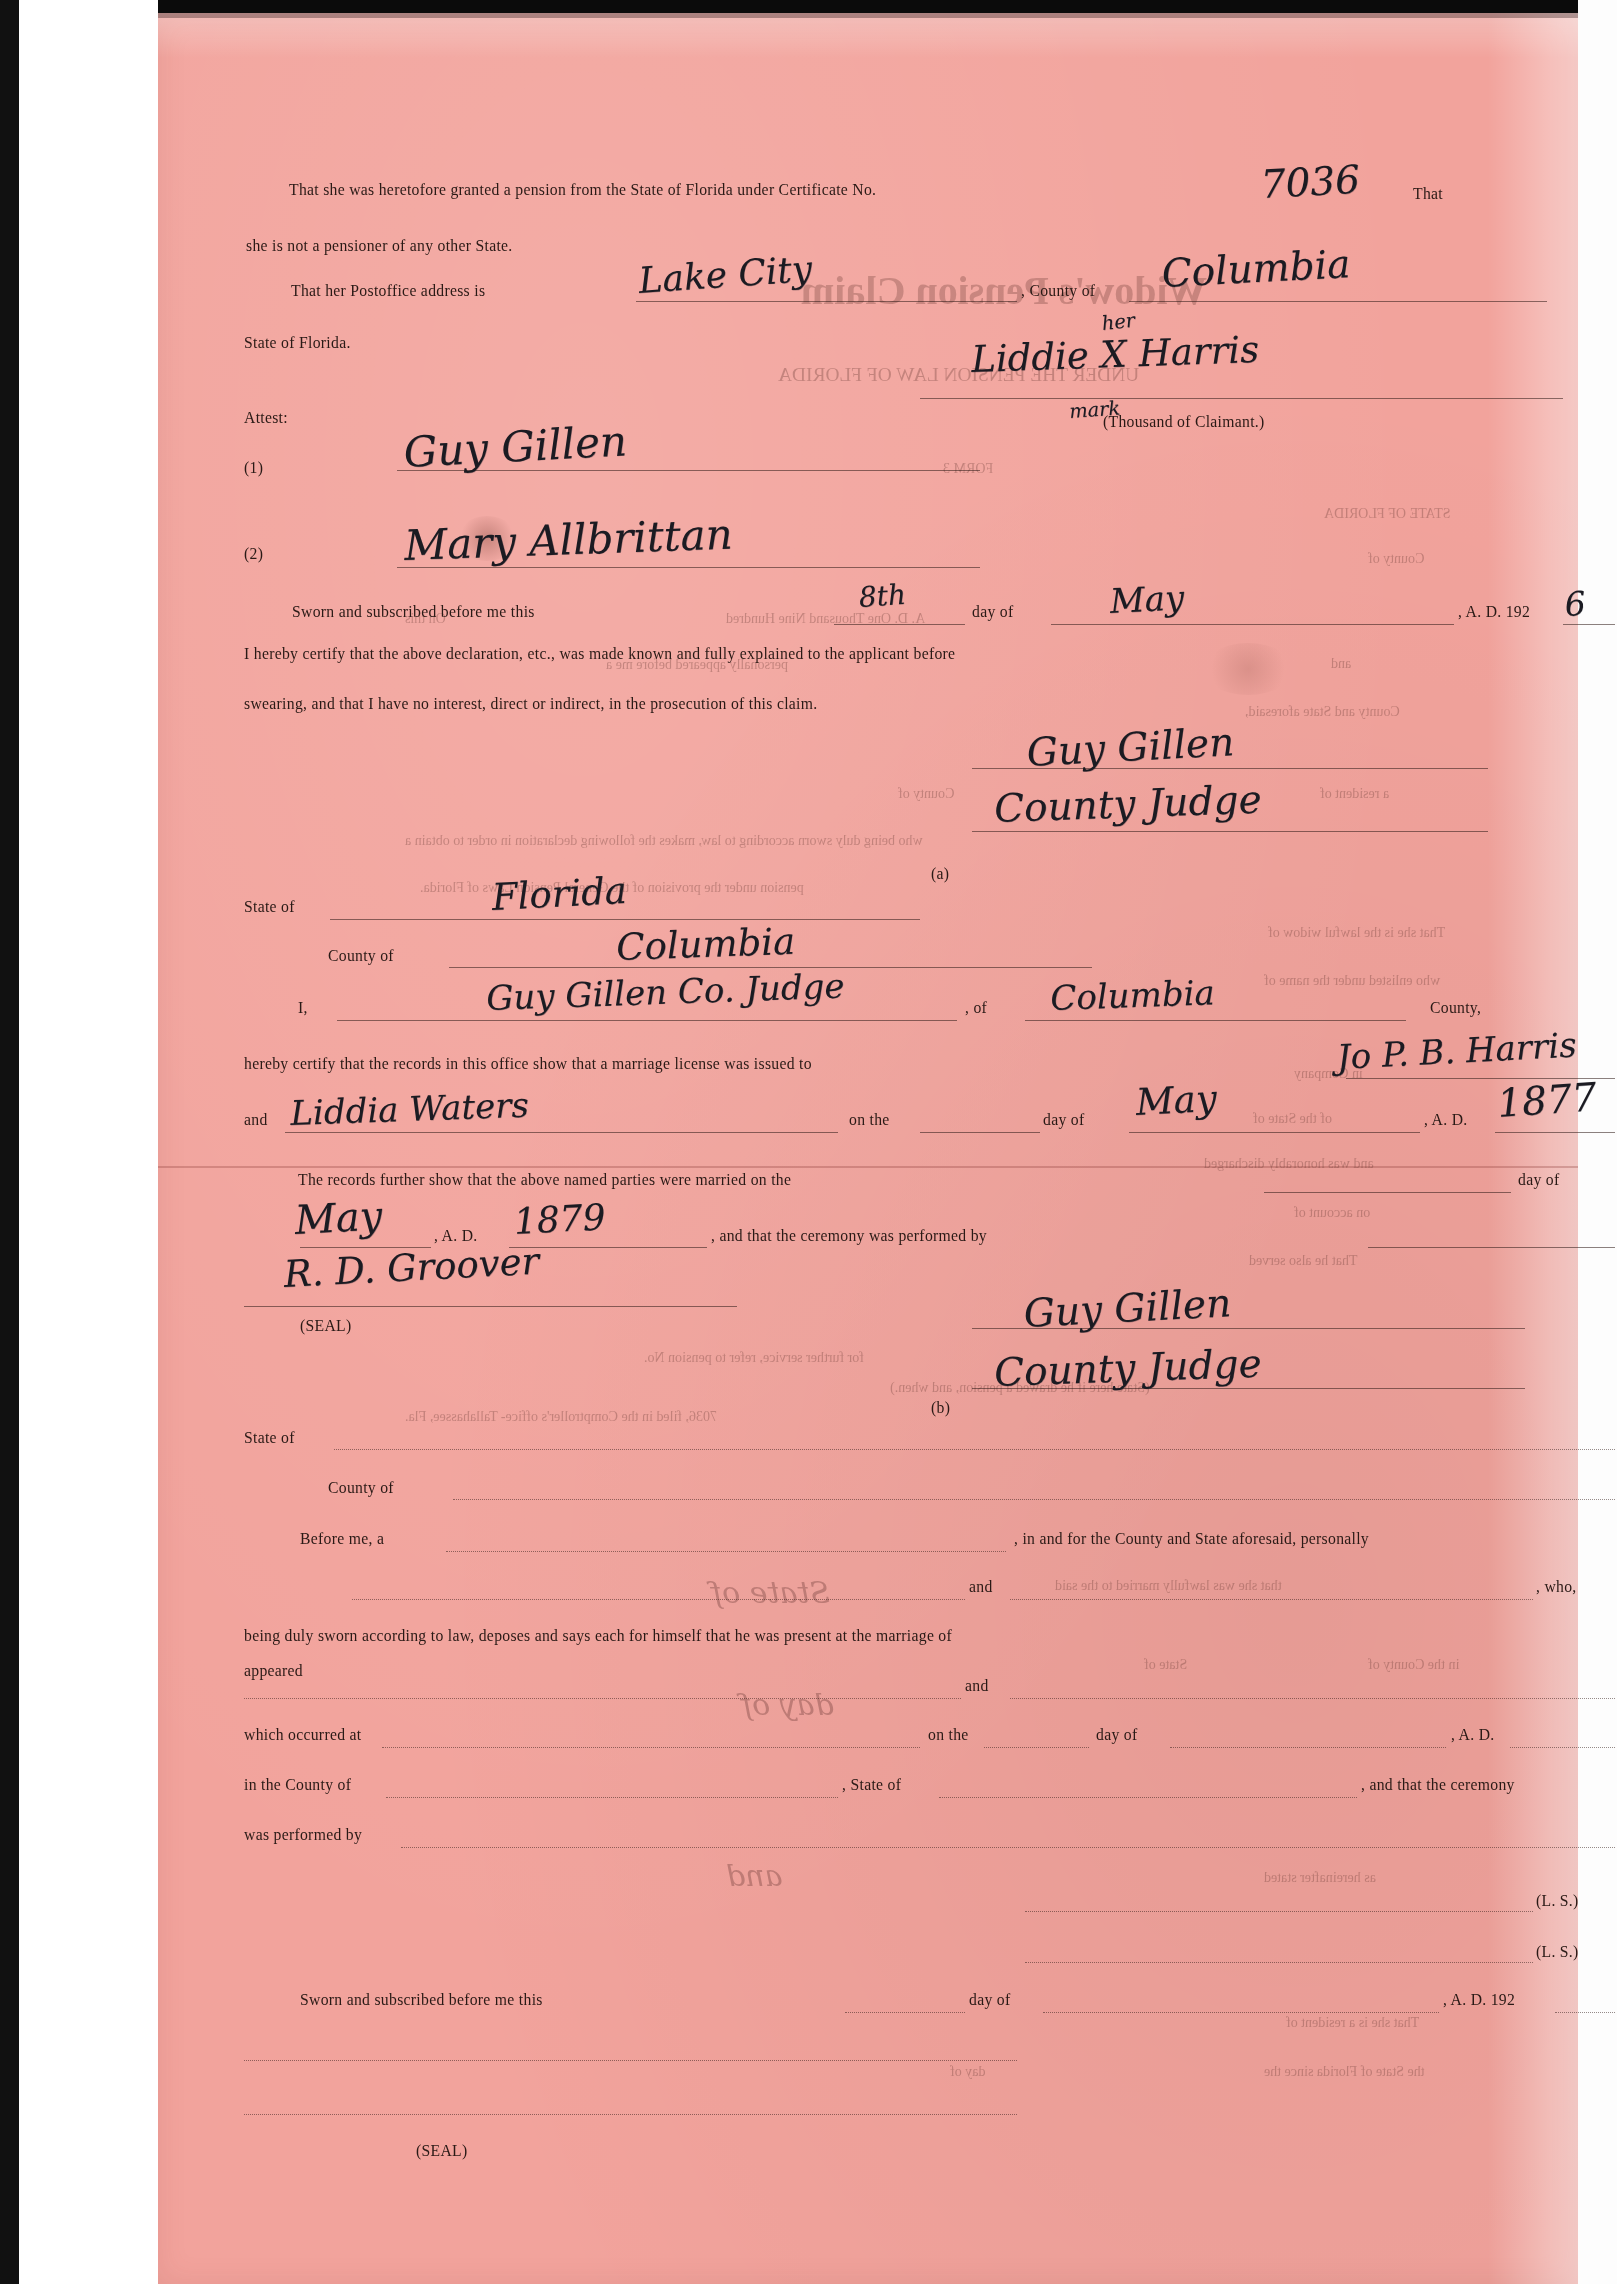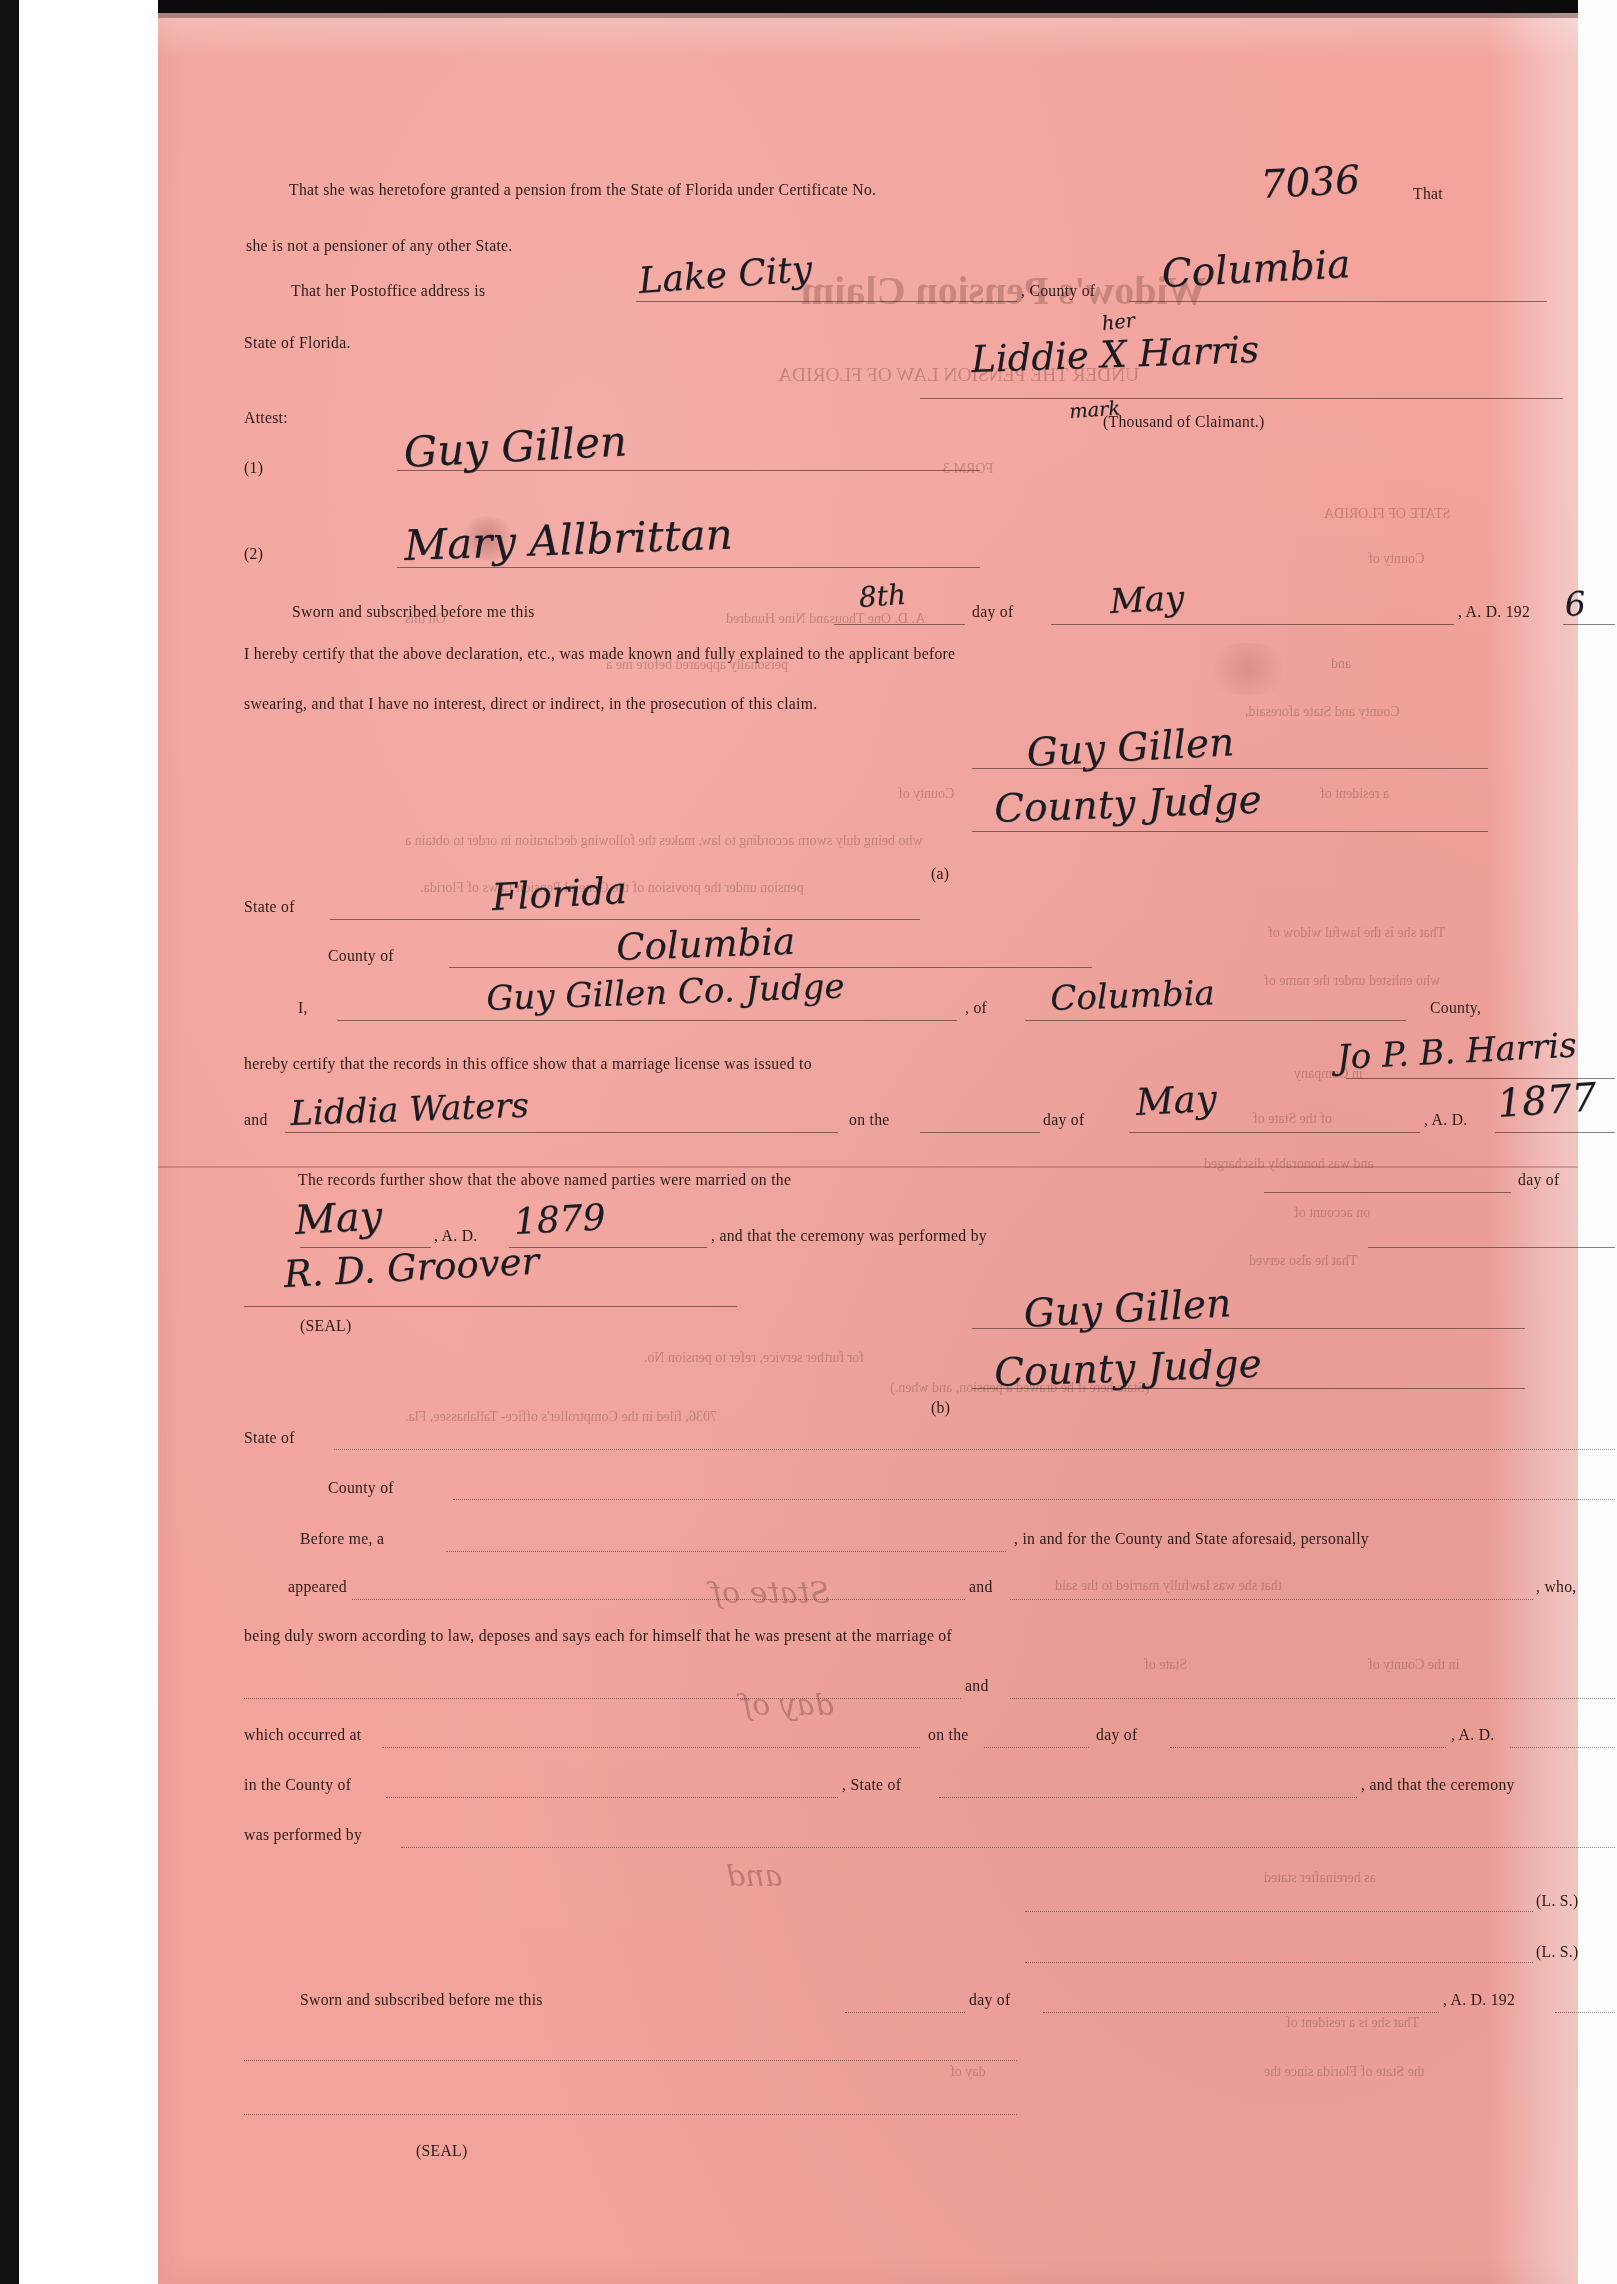--- a/index.html
+++ b/index.html
@@ -289,21 +289,21 @@
     <div class="pr" style="left:86px; top:1416px;">State of</div>
     <div class="rule dots" style="left:176px; top:1436px; width:1281px;"></div>
 
     <div class="pr" style="left:170px; top:1466px;">County of</div>
     <div class="rule dots" style="left:295px; top:1486px; width:1162px;"></div>
 
     <div class="pr" style="left:142px; top:1517px;">Before me, a</div>
     <div class="pr" style="left:856px; top:1517px;">, in and for the County and State aforesaid, personally</div>
     <div class="rule dots" style="left:288px; top:1538px; width:560px;"></div>
 
-    <div class="pr" style="left:86px; top:1565px;margin-left:44px;">appeared</div>
+    <div class="pr" style="left:86px; top:1649px;">appeared</div>
     <div class="pr" style="left:811px; top:1565px;">and</div>
     <div class="pr" style="left:1378px; top:1565px;font-family:Liberation Serif, serif;">, who,</div>
     <div class="rule dots" style="left:194px; top:1586px; width:613px;"></div>
     <div class="rule dots" style="left:852px; top:1586px; width:523px;"></div>
 
     <div class="pr" style="left:86px; top:1614px;">being duly sworn according to law, deposes and says each for himself that he was present at the marriage of</div>
 
     <div class="pr" style="left:807px; top:1664px;">and</div>
     <div class="rule dots" style="left:86px; top:1685px; width:717px;"></div>
     <div class="rule dots" style="left:852px; top:1685px; width:605px;"></div>

